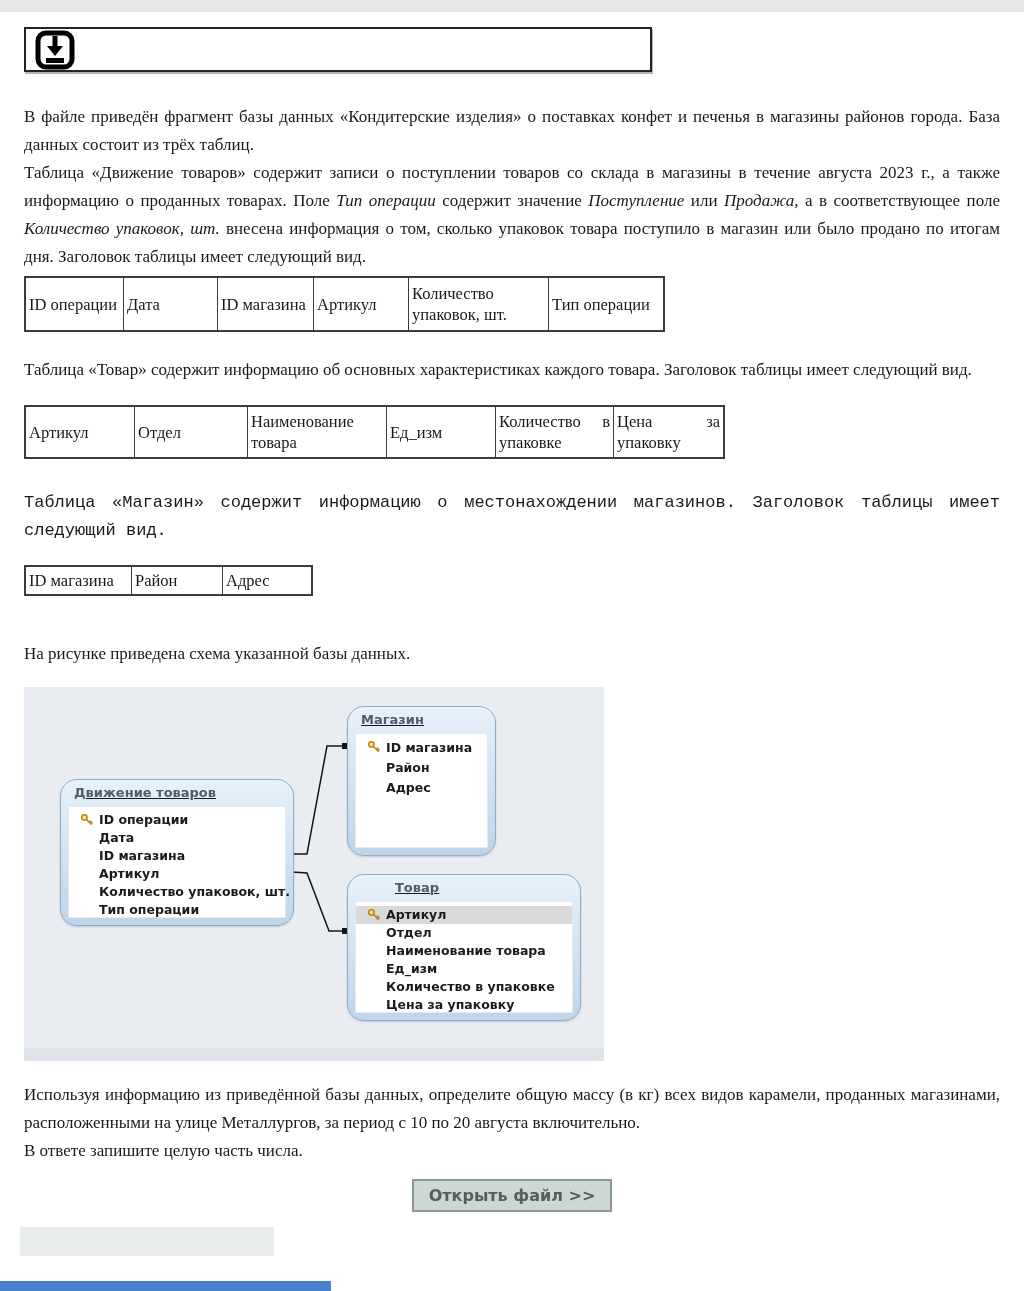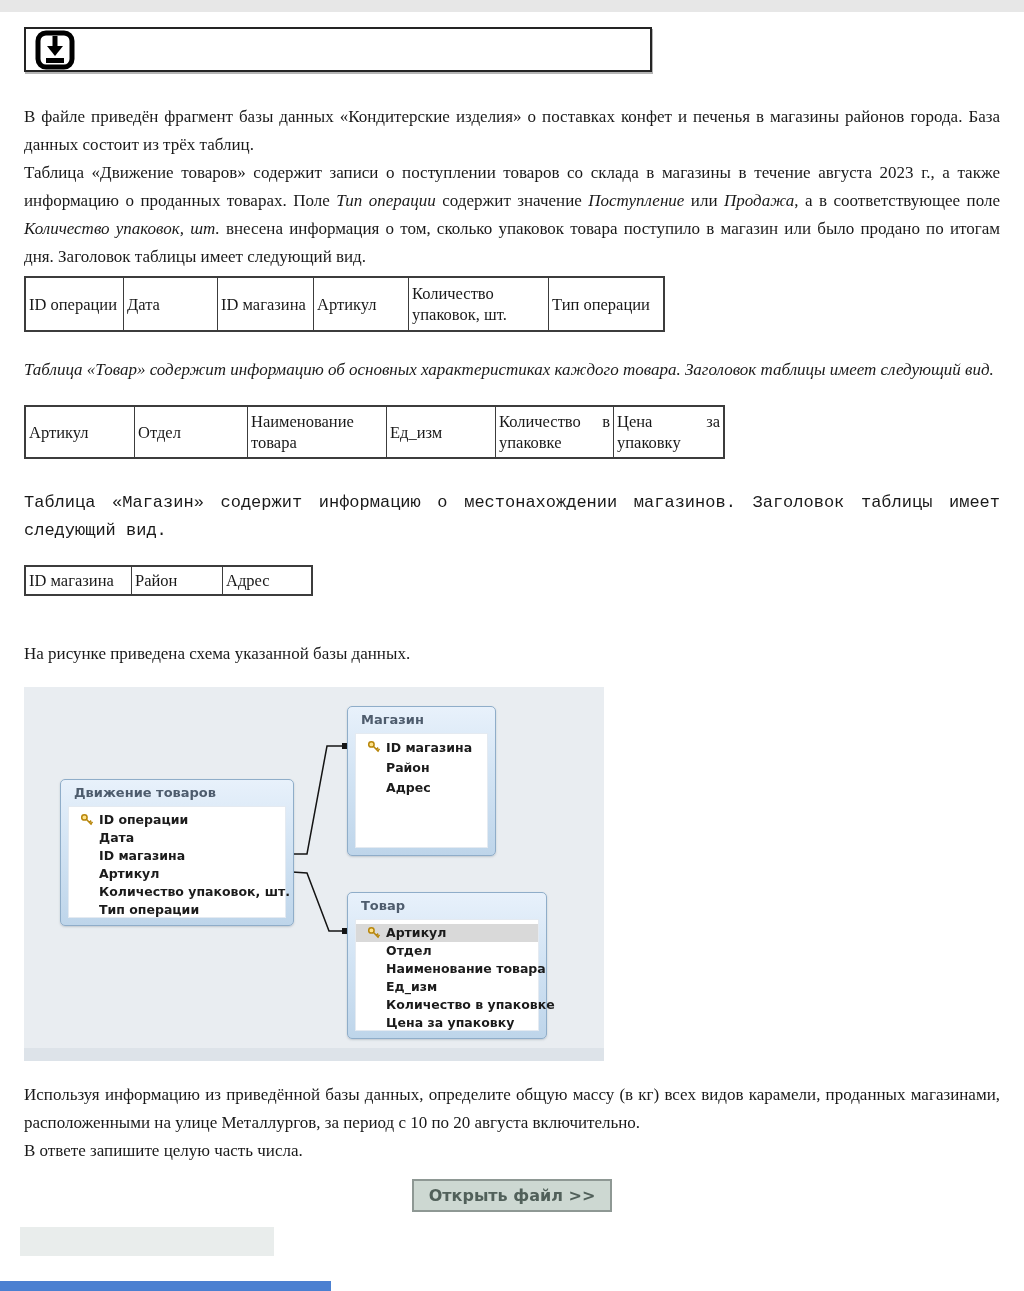--- a/index.html
+++ b/index.html
@@ -13,21 +13,21 @@
   .content{position:absolute;left:24px;top:12px;width:976px;}
   .page-title{margin:18px 0 0 0;font-size:18px;font-weight:bold;}
   .attach-box{
     margin-top:15px;width:616px;height:41px;border:2px solid #242424;
     box-shadow:1px 2px 0 0 #b5b5b5;display:flex;align-items:center;padding-left:8px;
   }
   .attach-icon{flex:0 0 auto;margin-right:14px;display:block;}
   .attach-text{font-size:17px;font-weight:bold;font-style:italic;}
   .para{margin:0;width:976px;font-size:17px;line-height:28px;text-align:justify;}
   .mt-intro{margin-top:31px;}
-  .mt-p3{margin-top:24px;font-style:italic;}
+  .mt-p3{margin-top:24px;}
   .mt-p4{margin-top:30px;font-family:Liberation Mono, monospace;}
   .mt-p5{margin-top:44px;}
   .mt-q{margin-top:20px;}
   .note{text-align:left;}
   table.hdr{border-collapse:collapse;table-layout:fixed;}
   table.hdr td{
     border:1px solid #3c3c3c;font-size:16.5px;line-height:21px;
     padding:2px 3px;vertical-align:middle;overflow:hidden;
   }
   table.hdr{border:2px solid #3c3c3c;}
@@ -38,34 +38,35 @@
   .t3{margin-top:20px;}
   .t3 td{height:23px;}
   
   .schema{
     position:relative;margin-top:19px;width:580px;height:374px;
     background:#e9edf1;font-family:"DejaVu Sans", sans-serif;
   }
   .schema-bottom{position:absolute;left:0;right:0;bottom:0;height:13px;background:#dde3e9;}
   .schema svg.links{position:absolute;left:0;top:0;z-index:0;}
   .db-box{
-    position:absolute;z-index:1;border:1px solid #8fadc9;border-radius:5px;
+    position:absolute;z-index:1;border:1px solid #8fadc9;border-radius:17px;
     background:linear-gradient(180deg,#e8f1fb 0%,#d3e4f4 45%,#bed5ea 100%);
     box-shadow:0 1px 2px rgba(70,90,110,0.25);
+    text-decoration:underline;
   }
   .db-title{font-size:13px;font-weight:600;color:#4e5c6d;padding:5px 10px 2px 13px;white-space:nowrap;}
   .db-body{position:absolute;left:7px;right:7px;top:26px;bottom:7px;background:#ffffff;border:1px solid #e4eaf1;padding-top:4px;}
   .db-field{position:relative;height:18px;line-height:18px;padding-left:30px;
     font-size:12.5px;font-weight:600;color:#1b1b1b;white-space:nowrap;}
   .box-shop .db-field{height:20px;line-height:20px;}
   .db-field.hl{background:#d9d9d9;}
   .key{position:absolute;left:11px;top:2px;}
   .box-movement{left:36px;top:92px;width:232px;height:145px;}
   .box-shop{left:323px;top:19px;width:147px;height:148px;}
-  .box-product{left:323px;top:205px;width:198px;height:145px;}
+  .box-product{left:323px;top:187px;width:198px;height:145px;padding-left:34px;}
   
   .btn-row{margin-top:14px;text-align:center;width:976px;}
   .open-file-btn{
     display:inline-block;width:200px;height:33px;box-sizing:border-box;
     background:#cdd8d2;border:2px solid #8e9894;
     font-family:"DejaVu Sans", sans-serif;font-size:16px;font-weight:bold;color:#51605a;
     cursor:pointer;
   }
   .answer-input{
     display:block;margin-top:15px;margin-left:-4px;width:254px;height:29px;

